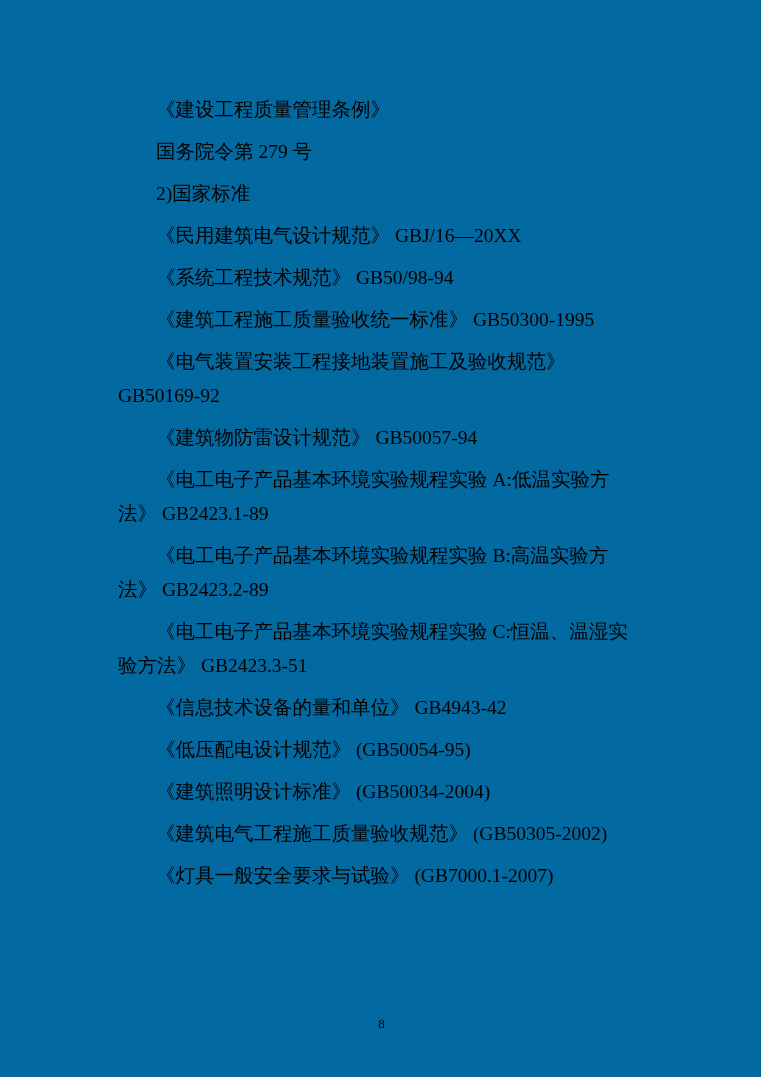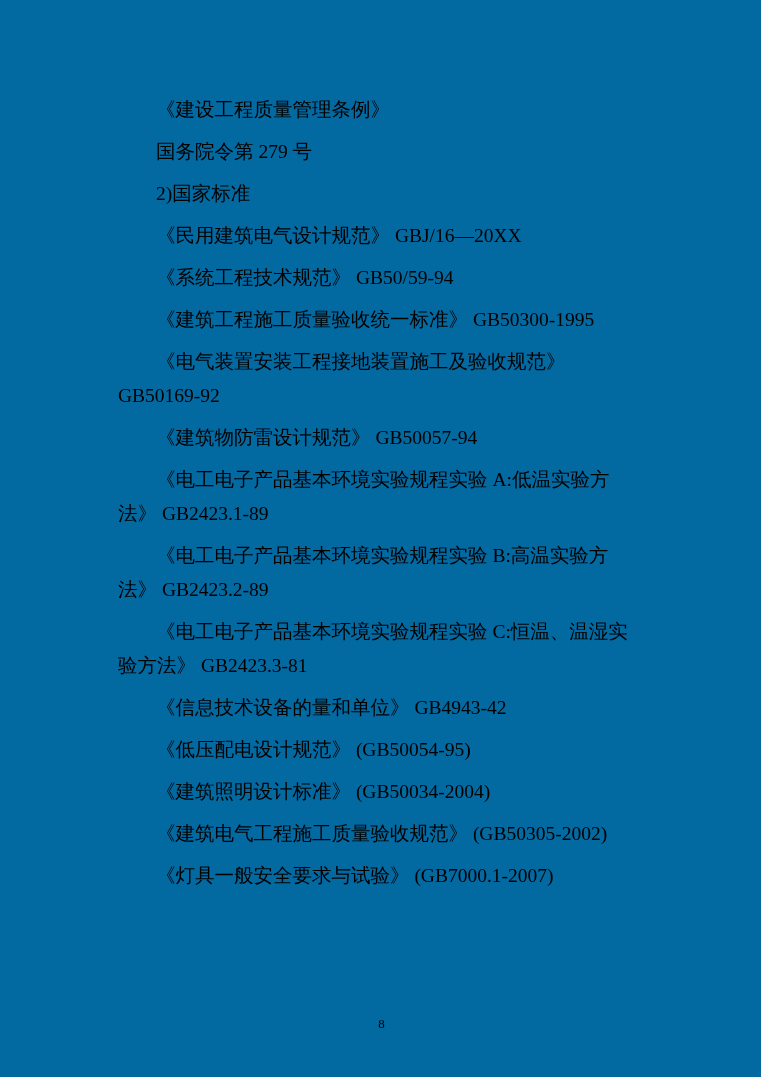--- a/index.html
+++ b/index.html
@@ -48,27 +48,27 @@
 </style>
 </head>
 <body>
 
 <div class="page">
   <div class="doc-body">
     <p class="para">《建设工程质量管理条例》</p>
     <p class="para">国务院令第 279 号</p>
     <p class="para">2)国家标准</p>
     <p class="para">《民用建筑电气设计规范》 GBJ/16—20XX</p>
-    <p class="para">《系统工程技术规范》 GB50/59-94</p>
+    <p class="para">《系统工程技术规范》 GB50/98-94</p>
     <p class="para">《建筑工程施工质量验收统一标准》 GB50300-1995</p>
     <p class="para">《电气装置安装工程接地装置施工及验收规范》 GB50169-92</p>
     <p class="para">《建筑物防雷设计规范》 GB50057-94</p>
     <p class="para">《电工电子产品基本环境实验规程实验 A:低温实验方法》 GB2423.1-89</p>
     <p class="para">《电工电子产品基本环境实验规程实验 B:高温实验方法》 GB2423.2-89</p>
-    <p class="para">《电工电子产品基本环境实验规程实验 C:恒温、温湿实验方法》 GB2423.3-81</p>
+    <p class="para">《电工电子产品基本环境实验规程实验 C:恒温、温湿实验方法》 GB2423.3-51</p>
     <p class="para">《信息技术设备的量和单位》 GB4943-42</p>
     <p class="para">《低压配电设计规范》 (GB50054-95)</p>
     <p class="para">《建筑照明设计标准》 (GB50034-2004)</p>
     <p class="para">《建筑电气工程施工质量验收规范》 (GB50305-2002)</p>
     <p class="para">《灯具一般安全要求与试验》 (GB7000.1-2007)</p>
   </div>
   <div class="page-number">8</div>
 </div>
 
 </body></html>

